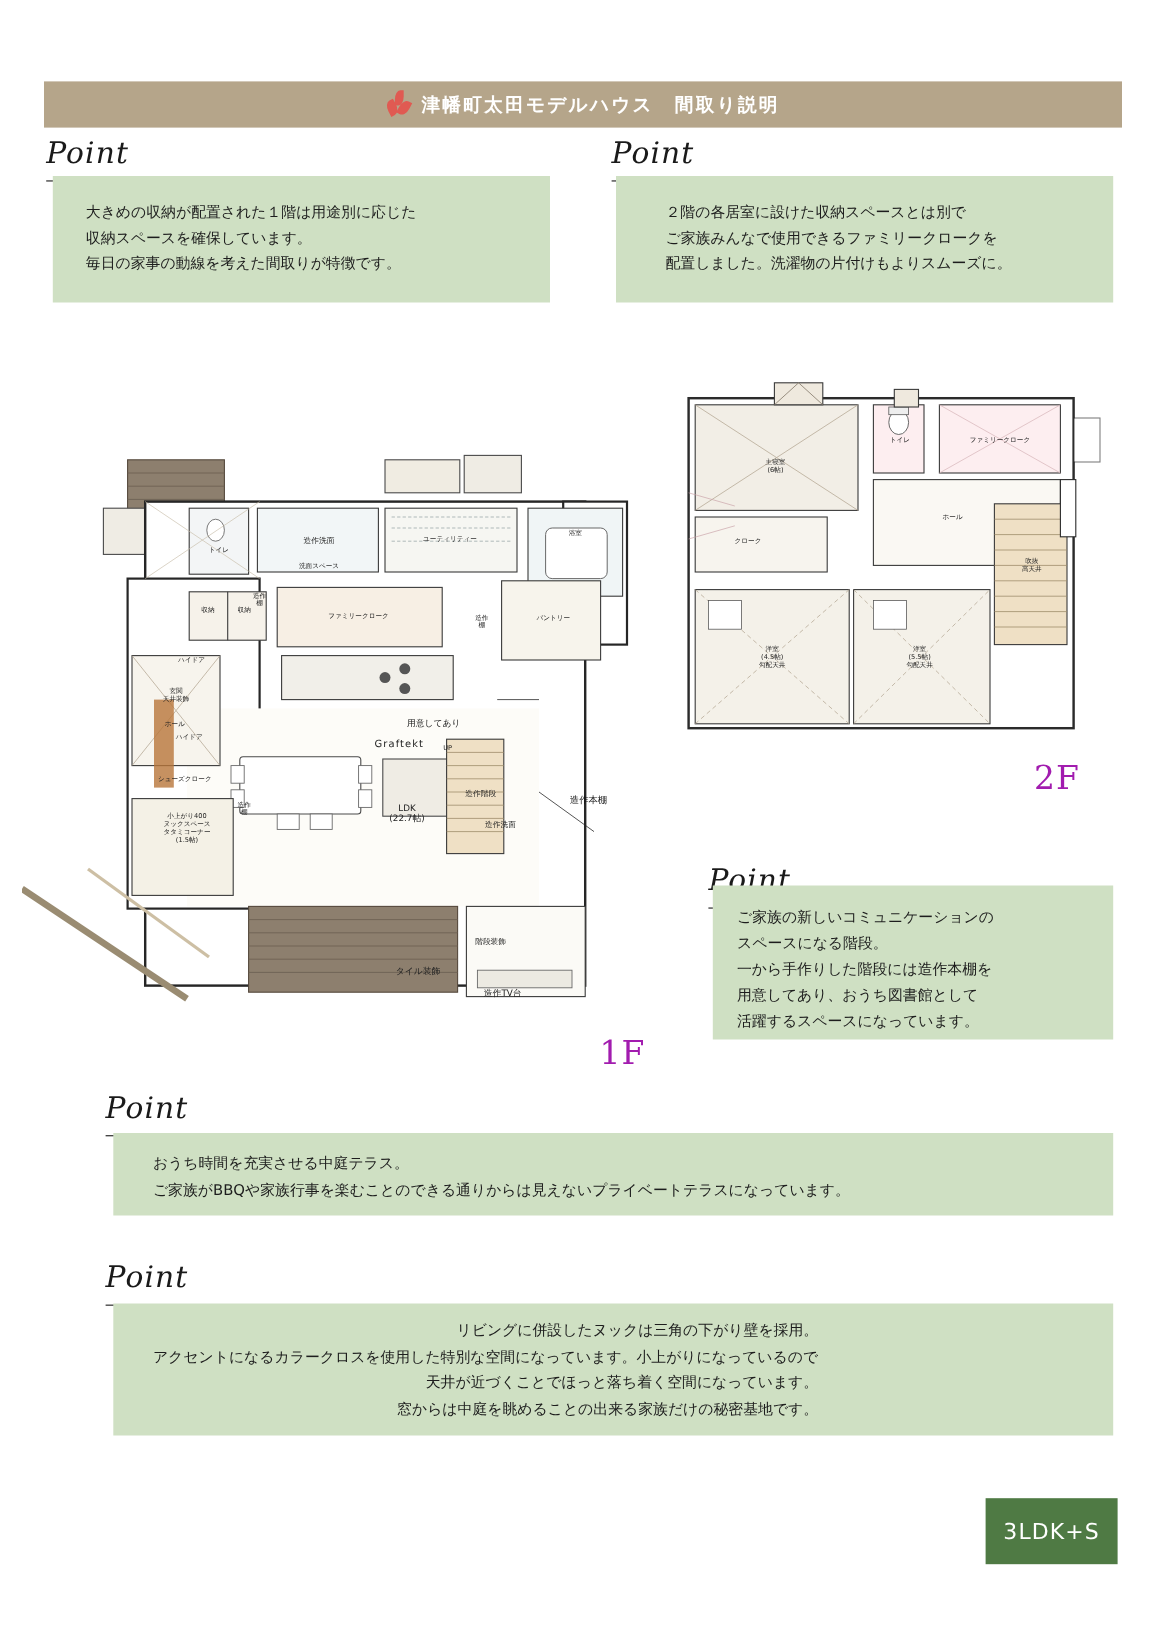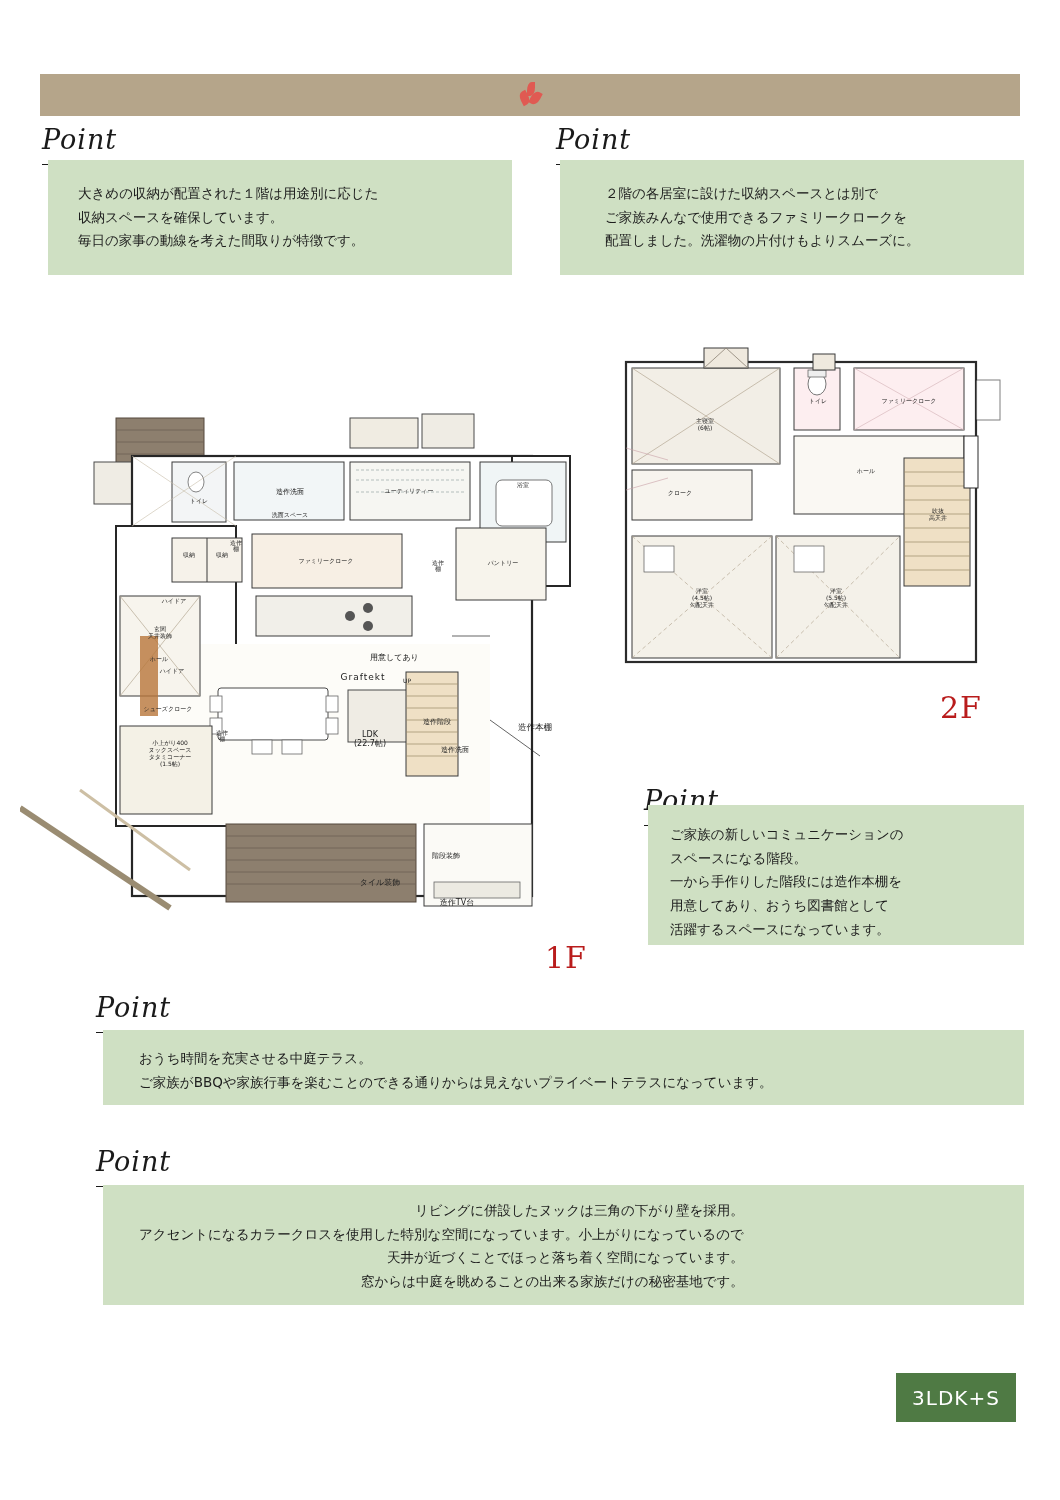--- a/index.html
+++ b/index.html
@@ -30,21 +30,21 @@
   .point-label{
     position:absolute;
     font-family:"DejaVu Serif","Liberation Serif",serif;
     font-style:italic;font-size:27px;color:#1a1a1a;
     letter-spacing:1px;
   }
   .point-underline{
     position:absolute;height:1px;background:#1a1a1a;
   }
   .green-box{
-    position:absolute;background:#cfe0c3;padding-left:12px;
+    position:absolute;background:#cfe0c3;
   }
   .green-box p{
     margin:0;color:#1d1d1d;font-size:13.5px;line-height:1.75;
     white-space:pre-line;
   }
   
   #box1{left:48px;top:160px;width:452px;height:115px;}
   #box1 .txt{position:absolute;left:30px;top:22px;}
   #box2{left:560px;top:160px;width:452px;height:115px;text-decoration:underline;}
   #box2 .txt{position:absolute;left:45px;top:22px;}
@@ -52,41 +52,42 @@
   #box3 .txt{position:absolute;left:22px;top:18px;}
   #box4{left:103px;top:1030px;width:909px;height:75px;}
   #box4 .txt{position:absolute;left:36px;top:17px;}
   #box5{left:103px;top:1185px;width:909px;height:120px;}
   #box5 .txt{position:absolute;left:36px;top:14px;text-align:right;}
 
   
   .plan{position:absolute;}
   .floor-label{
     position:absolute;font-family:"DejaVu Serif","Liberation Serif",serif;
-    font-size:30px;color:#b91c1c;letter-spacing:1px;
+    font-size:30px;color:#a21caf;letter-spacing:1px;
   }
   
   .badge{
-    position:absolute;right:44px;bottom:78px;width:120px;height:49px;
+    position:absolute;right:44px;bottom:78px;width:120px;height:60px;
     background:#4f7a44;color:#fff;display:flex;align-items:center;justify-content:center;
     font-size:20px;letter-spacing:1px;margin-top:28px;
   }
   .room-txt{position:absolute;font-size:6px;color:#222;line-height:1.15;text-align:center;white-space:pre-line;}
   .anno{position:absolute;font-size:8px;color:#111;white-space:nowrap;}
 </style>
 </head>
 <body>
 
 <div class="header-bar">
   <div class="header-inner">
     <span class="logo-mark">
       <span class="logo-a"></span>
         <span class="logo-b"></span>
         <span class="logo-c"></span>
     </span>
+    <span class="header-title">津幡町太田モデルハウス　間取り説明</span>
   </div>
 </div>
 
 <div class="point-label" style="left:42px;top:124px;">Point</div>
 <div class="point-underline" style="left:42px;top:164px;width:128px;"></div>
 <div class="green-box" id="box1">
   <div class="txt">
       <p>大きめの収納が配置された１階は用途別に応じた
 収納スペースを確保しています。
 毎日の家事の動線を考えた間取りが特徴です。</p>

